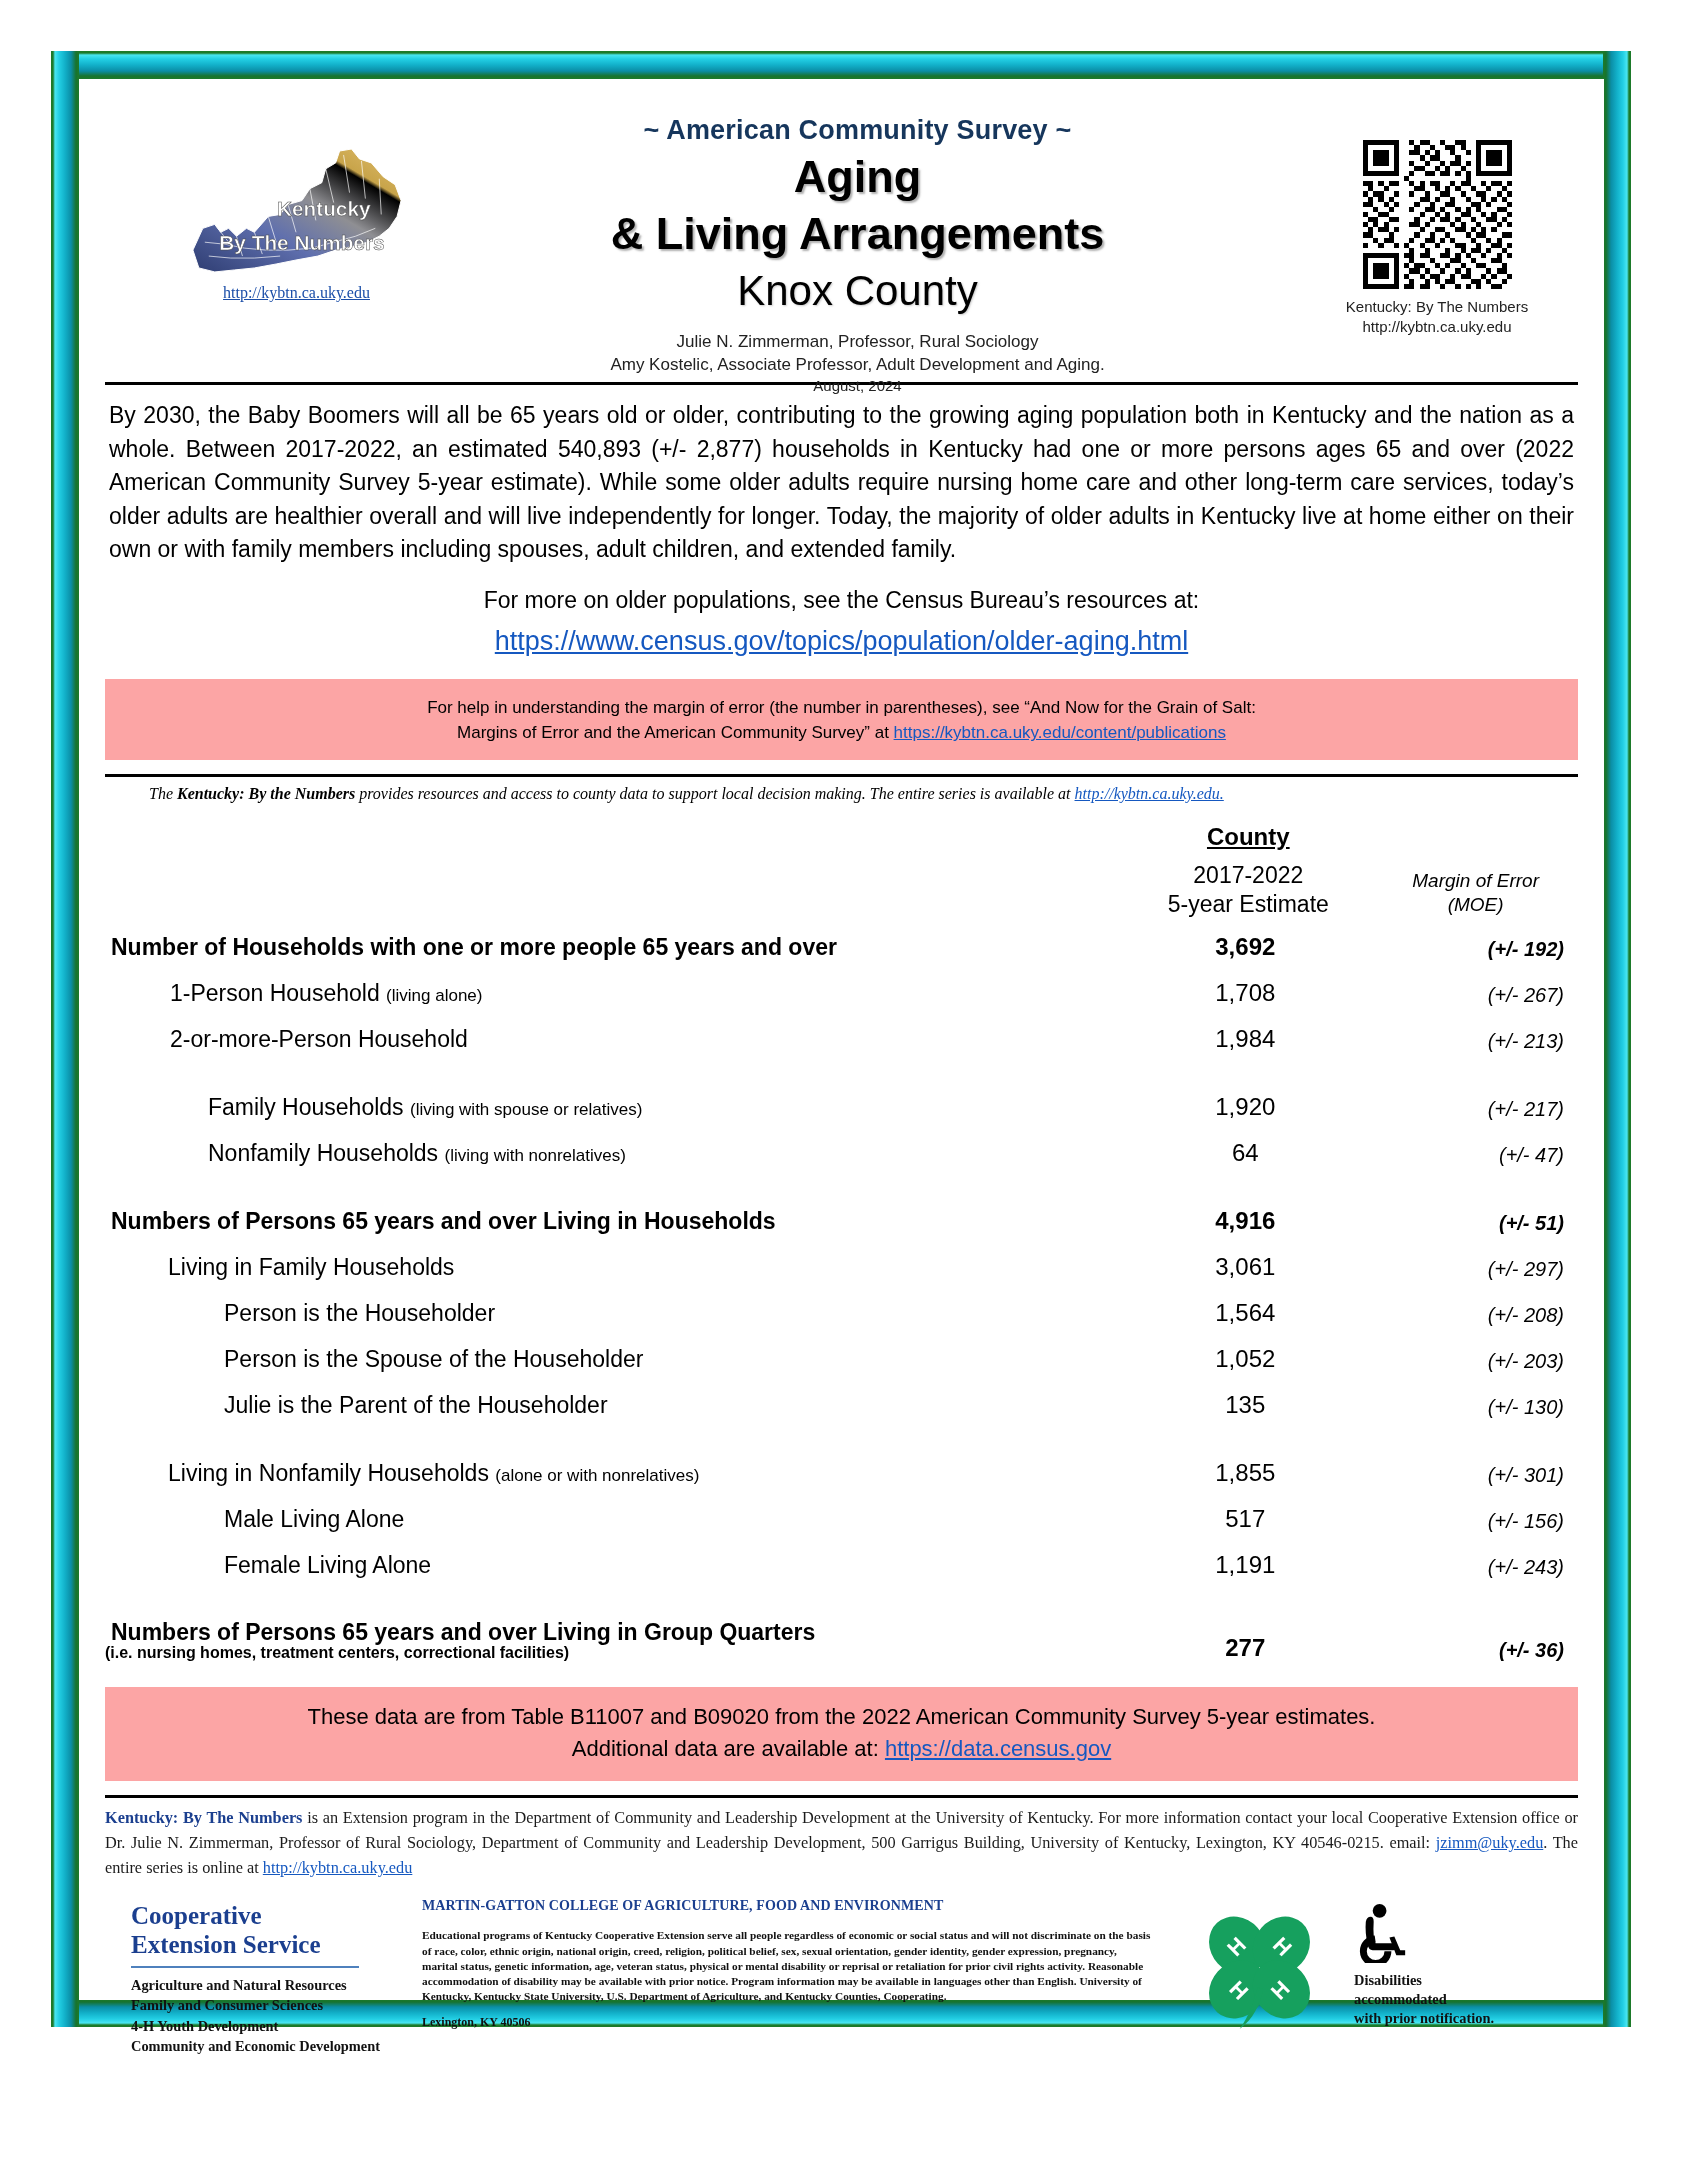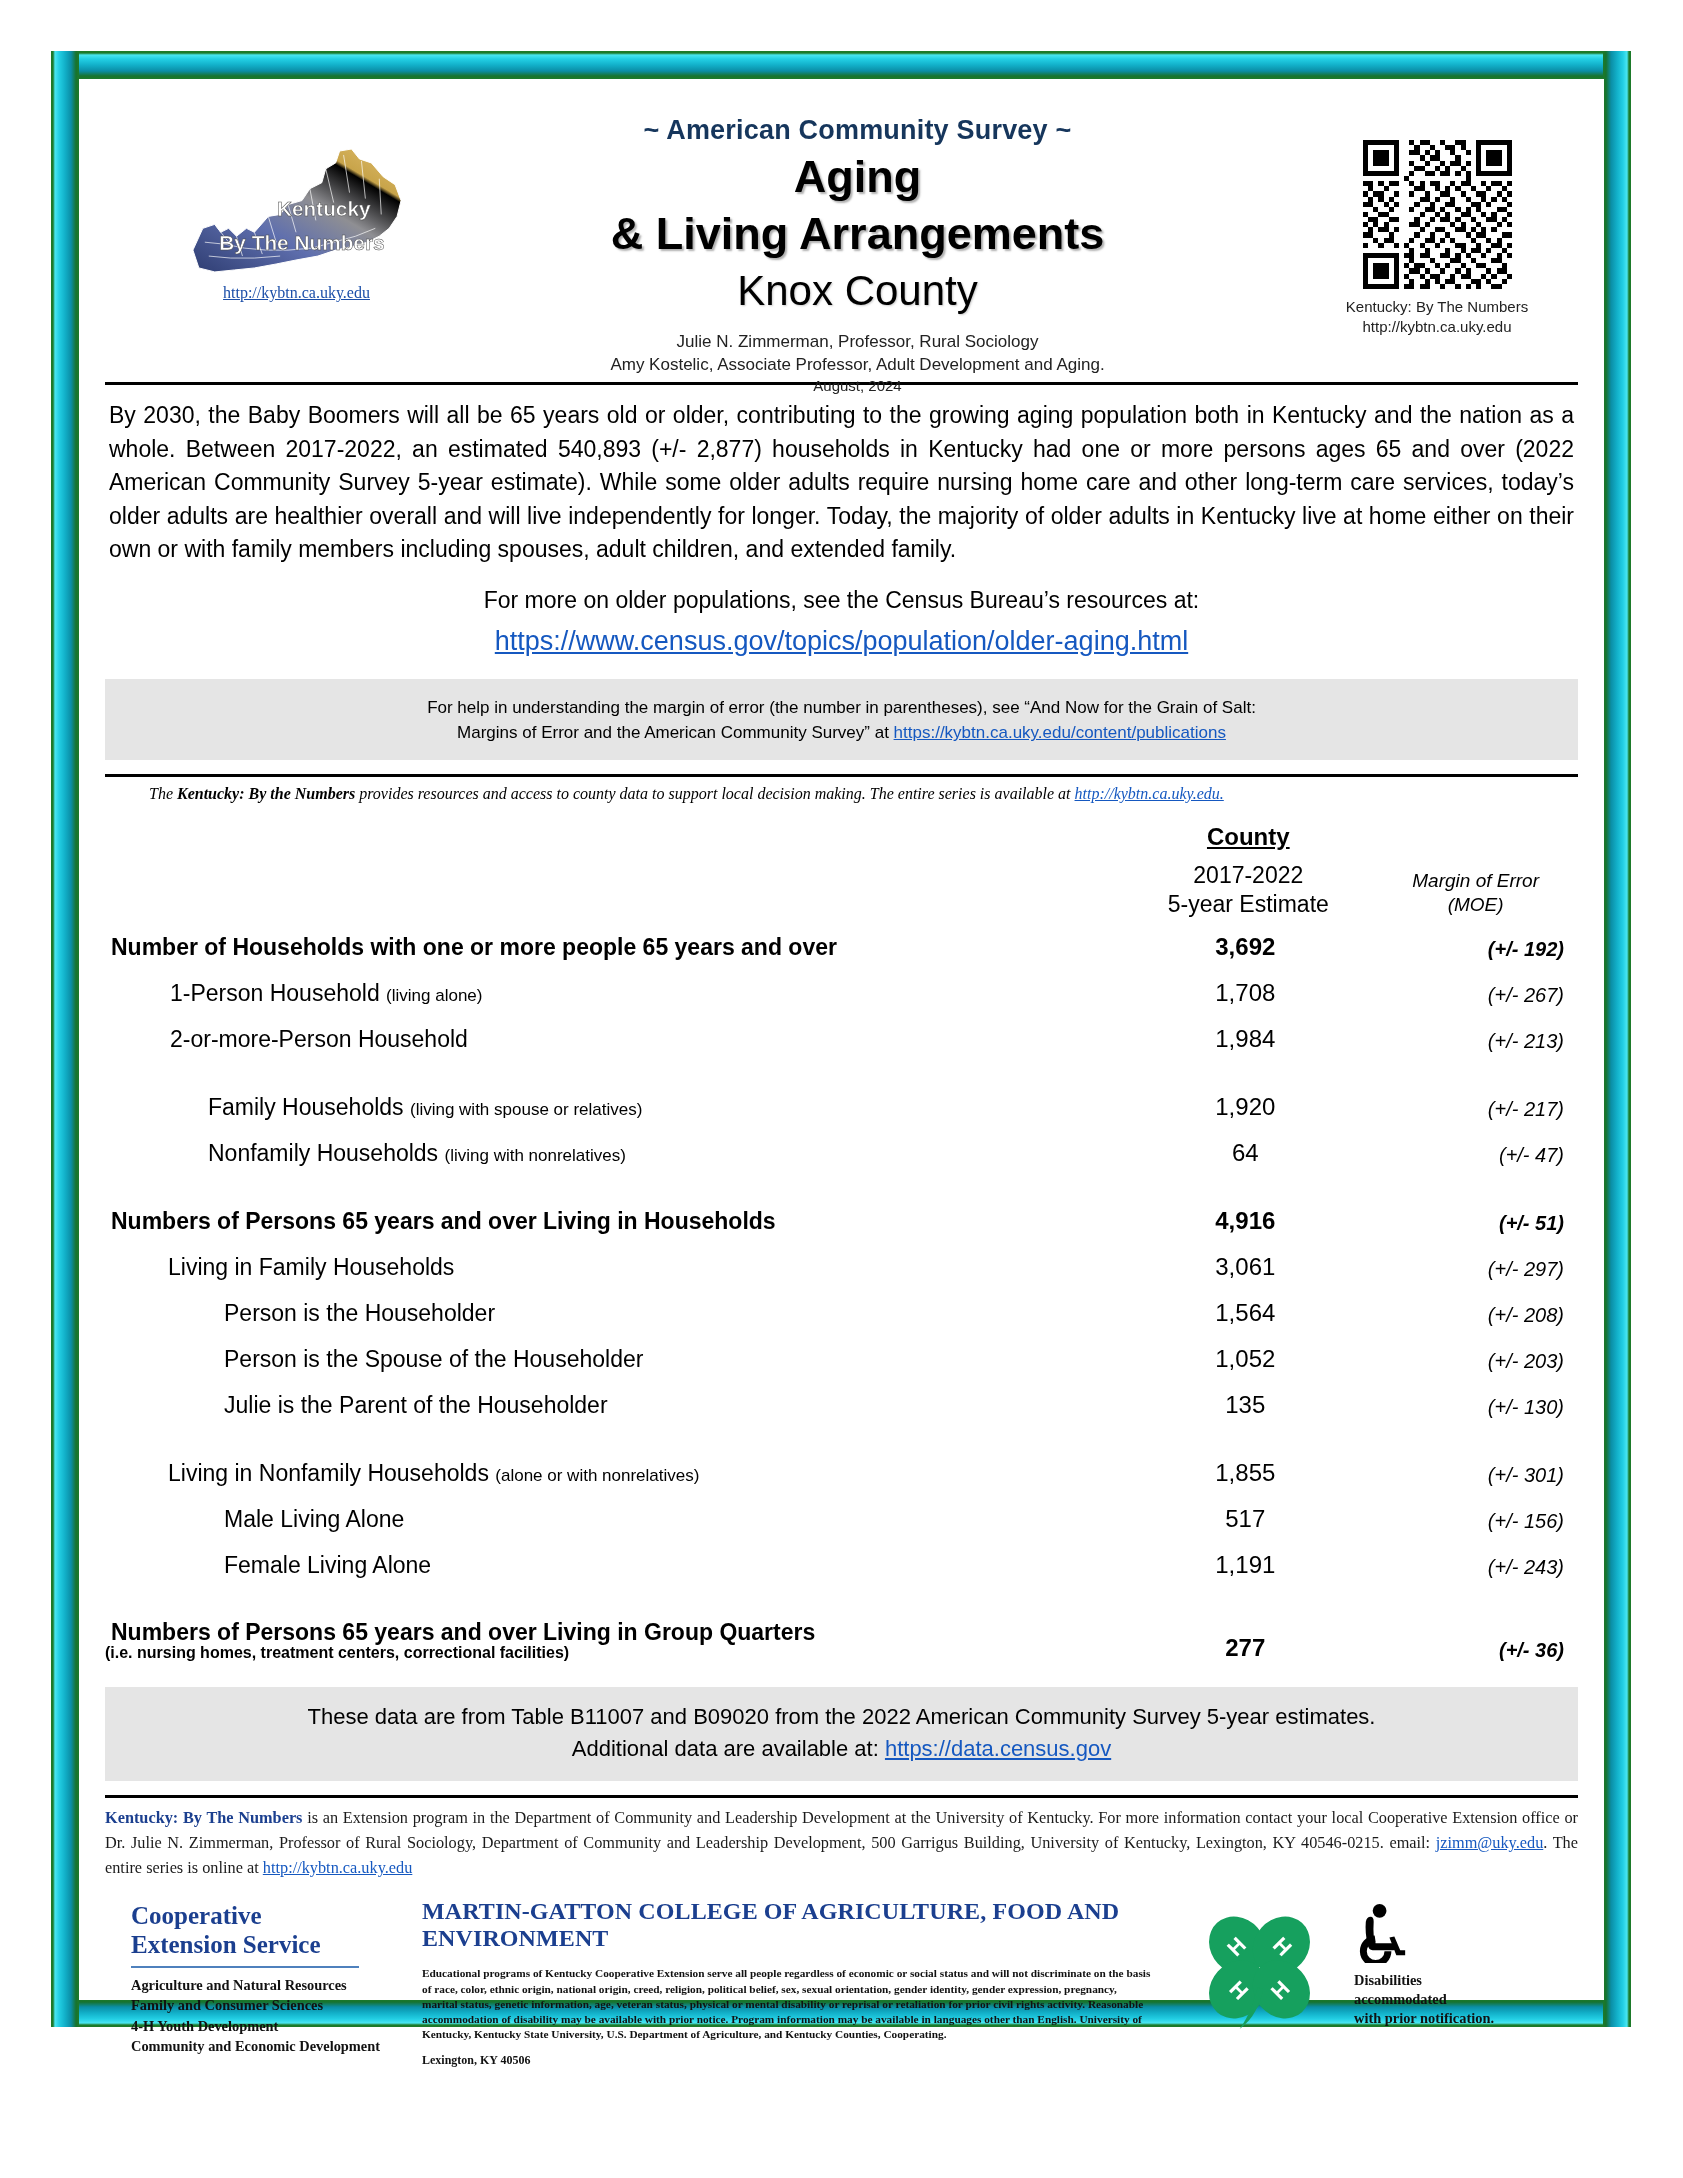--- a/index.html
+++ b/index.html
@@ -146,21 +146,21 @@
   }
   .center-link {
     text-align: center;
     font-size: 27px;
     margin-top: 12px;
   }
   a.lnk { color: #1558c0; text-decoration: underline; }
 
   
   .grey-box {
-    background: #e5e5e5;
+    background: #fca5a5;
     text-align: center;
     color: #000;
     box-sizing: border-box;
   }
   .moe-box {
     margin: 22px 0 0 0;
     padding: 16px 10px 14px 10px;
     font-size: 17px;
     line-height: 1.5;
   }
@@ -251,21 +251,21 @@
     position: absolute; left: 26px; top: 6px; width: 267px;
     font-family: "Liberation Serif", serif;
   }
   .ces-title { color:#1b3f8f; font-weight:bold; font-size: 25px; line-height: 1.15; }
   .ces-hr { border-top: 2px solid #4f81bd; margin: 6px 0 7px 0; width: 228px;}
   .ces-list { font-size: 14.4px; line-height: 1.42; color:#111; font-weight:bold;}
   .mgc {
     position: absolute; left: 317px; top: 2px; width: 733px;
     font-family: "Liberation Serif", serif;
   }
-  .mgc-title { color:#1b3f8f; font-weight:bold; font-size: 24px; letter-spacing:0.1px;}
+  .mgc-title { color:#1b3f8f; font-weight:bold; font-size: 14px; letter-spacing:0.1px;}
   .mgc-body { font-size: 11.3px; line-height: 1.34; color:#111; margin-top: 14px; font-weight:bold;}
   .mgc-city { font-size: 12px; margin-top: 11px; color:#111; font-weight:bold;}
   .clover { position:absolute; left: 1089px; top: 8px; width: 131px; height: 131px; }
   .access { position:absolute; left: 1249px; top: 6px; width: 188px; }
   .access-cap {
     font-family: "Liberation Serif", serif;
     font-size: 14.4px; line-height: 1.3; color:#111; margin-top: 4px; font-weight:bold;
   }
 </style>
 </head>

